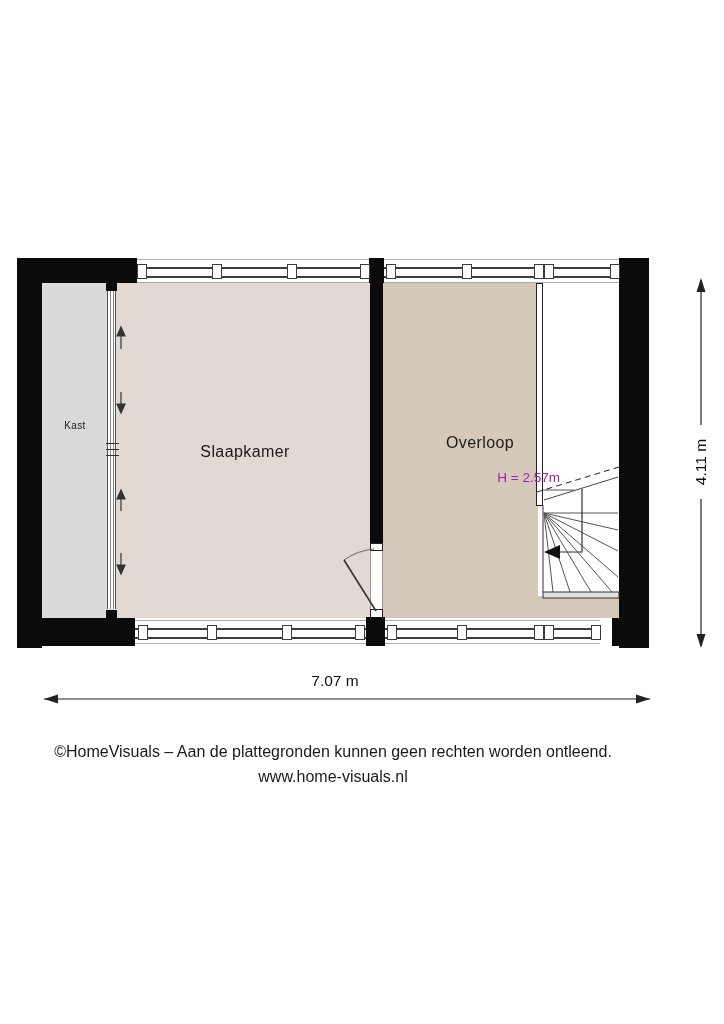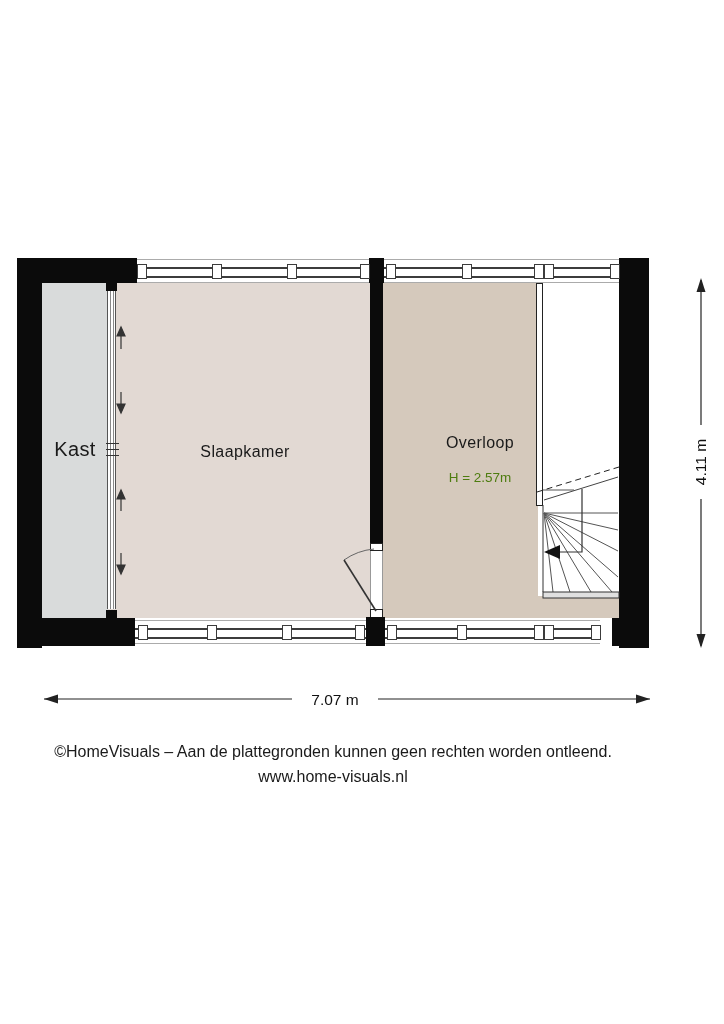--- a/index.html
+++ b/index.html
@@ -12,21 +12,21 @@
   .window{background:#ffffff;}
   .window .sill-t{position:absolute;top:0;left:0;right:0;height:1px;background:#ababab;}
   .window .sill-b{position:absolute;bottom:0;left:0;right:0;height:1px;background:#ababab;}
   .window .glaze{position:absolute;top:8px;left:0;right:0;height:7px;background:#fff;
                  border-top:2px solid #3c3c3c;border-bottom:2px solid #3c3c3c;}
   .mull{position:absolute;top:5px;width:8px;height:13px;background:#fff;border:1px solid #3c3c3c;}
   .track{border-left:1px solid #555;border-right:1px solid #555;background:#fff;}
   .track .tl{position:absolute;top:0;bottom:0;width:1px;background:#888;}
   .track .tick{position:absolute;left:-2px;width:13px;height:1px;background:#333;}
   .roomlabel{color:#1a1a1a;font-size:16px;letter-spacing:.4px;text-align:center;line-height:18px;}
-  .sublabel{color:#4d7c0f;font-size:13.5px;text-align:center;line-height:16px;}
+  .sublabel{color:#a21caf;font-size:13.5px;text-align:right;line-height:16px;}
   .dimlabel{color:#111;font-size:15.5px;text-align:center;background:#fff;}
   .footer{color:#1a1a1a;font-size:16px;text-align:center;line-height:25px;}
   svg{position:absolute;left:0;top:0;pointer-events:none;}
 </style>
 </head>
 <body>
 
 <div class="abs" style="left:0;top:0;width:724px;height:1024px;">
 
   <div class="abs floor" style="left: 42px; top: 283px; width: 66px; height: 335px; background: rgb(217, 219, 219);"></div>
@@ -135,24 +135,24 @@
       <polygon points="44,699 58,694.5 58,703.5" stroke="none"></polygon>
       <polygon points="650,699 636,694.5 636,703.5" stroke="none"></polygon>
     </g>
     <g stroke="#222" stroke-width="1.2" fill="#222">
       <line x1="701" y1="280" x2="701" y2="646"></line>
       <polygon points="701,278 696.5,292 705.5,292" stroke="none"></polygon>
       <polygon points="701,648 696.5,634 705.5,634" stroke="none"></polygon>
     </g>
   </svg>
 
-  <div class="abs roomlabel" style="left:42px;top:440px;width:66px;font-size:20px;">Kast</div>
+  <div class="abs roomlabel" style="left:42px;top:417px;width:66px;font-size:10px;">Kast</div>
   <div class="abs roomlabel" style="left:145px;top:443px;width:200px;">Slaapkamer</div>
   <div class="abs roomlabel" style="left:400px;top:434px;width:160px;">Overloop</div>
   <div class="abs sublabel" style="left:400px;top:470px;width:160px;">H = 2.57m</div>
 
-  <div class="abs dimlabel" style="left:292px;top:690px;width:86px;height:20px;line-height:20px;">7.07 m</div>
+  <div class="abs dimlabel" style="left:292px;top:671px;width:86px;height:20px;line-height:20px;">7.07 m</div>
   <div class="abs dimlabel" style="left:664px;top:434px;width:74px;height:56px;line-height:56px;transform:rotate(-90deg);white-space:nowrap;">4.11 m</div>
 
   <div class="abs footer" style="left:0px;top:764px;width:666px;">www.home-visuals.nl</div>
   <div class="abs footer" style="left:0px;top:739px;width:666px;">©HomeVisuals – Aan de plattegronden kunnen geen rechten worden ontleend.</div>
 
 </div>
 
 </body></html>

